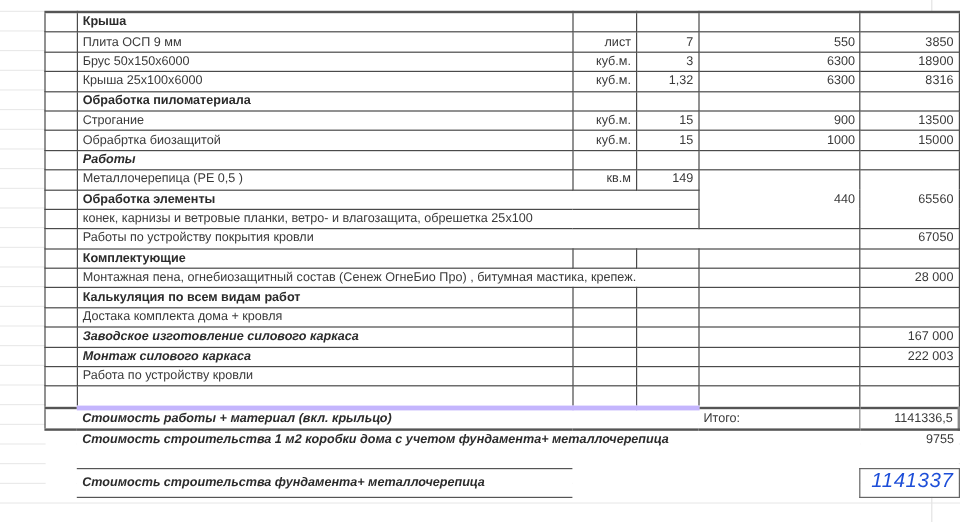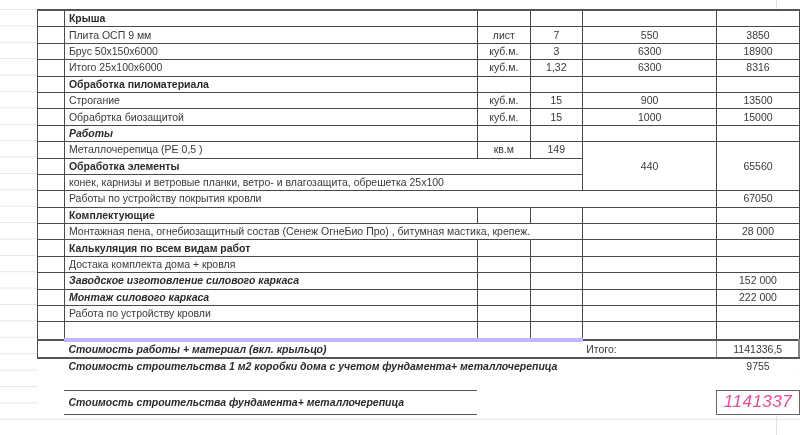--- a/index.html
+++ b/index.html
@@ -18,26 +18,26 @@
   .vline { position:absolute; top:0; bottom:0; width:1px; background:#e3e3e3; }
   table.sheet {
     position:absolute; left:10px; top:9px;
     border-collapse:collapse; table-layout:fixed;margin-left:27px;
   }
   table.sheet td {
     height:15.4px; padding:0 4px; border:1px solid #4a4a4a;
     white-space:nowrap; overflow:visible; line-height:15px;
     background:#fff;
   }
-  td.c { text-align:center; }
+  td.c { text-align:right; }
   td.b { font-weight:bold; color:#2b2b2b; }
   td.bi { font-weight:bold; font-style:italic; color:#2b2b2b; }
   td.i { }
   td.nob { border:none !important; background:transparent; }
-  .red { color:#ec4899; font-style:italic; font-size:17px; letter-spacing:0.5px; }
+  .red { color:#1d4ed8; font-style:italic; font-size:17px; letter-spacing:0.5px; }
 </style>
 </head>
 <body>
 
 <div class="grid-bg"></div>
 <div class="vline" style="left:776px"></div>
 
 <table class="sheet">
   <colgroup>
     <col style="width:27px">
@@ -68,21 +68,21 @@
     <tr>
       <td></td>
       <td>Брус  50х150х6000</td>
       <td class="c">куб.м.</td>
       <td class="c">3</td>
       <td class="c">6300</td>
       <td class="c">18900</td>
     </tr>
     <tr>
       <td></td>
-      <td>Итого  25х100х6000</td>
+      <td>Крыша  25х100х6000</td>
       <td class="c">куб.м.</td>
       <td class="c">1,32</td>
       <td class="c">6300</td>
       <td class="c">8316</td>
     </tr>
     <tr>
       <td></td>
       <td class="b">Обработка пиломатериала</td>
       <td class="c"></td>
       <td class="c"></td>
@@ -165,29 +165,29 @@
       <td></td>
       <td></td>
       <td class="c"></td>
     </tr>
     <tr>
       <td></td>
       <td class="bi">Заводское изготовление силового каркаса</td>
       <td></td>
       <td></td>
       <td></td>
-      <td class="c">152 000</td>
+      <td class="c">167 000</td>
     </tr>
     <tr>
       <td></td>
       <td class="bi">Монтаж силового каркаса</td>
       <td></td>
       <td></td>
       <td></td>
-      <td class="c">222 000</td>
+      <td class="c">222 003</td>
     </tr>
     <tr>
       <td></td>
       <td>Работа по устройству кровли</td>
       <td></td>
       <td></td>
       <td></td>
       <td class="c"></td>
     </tr>
     <tr>

